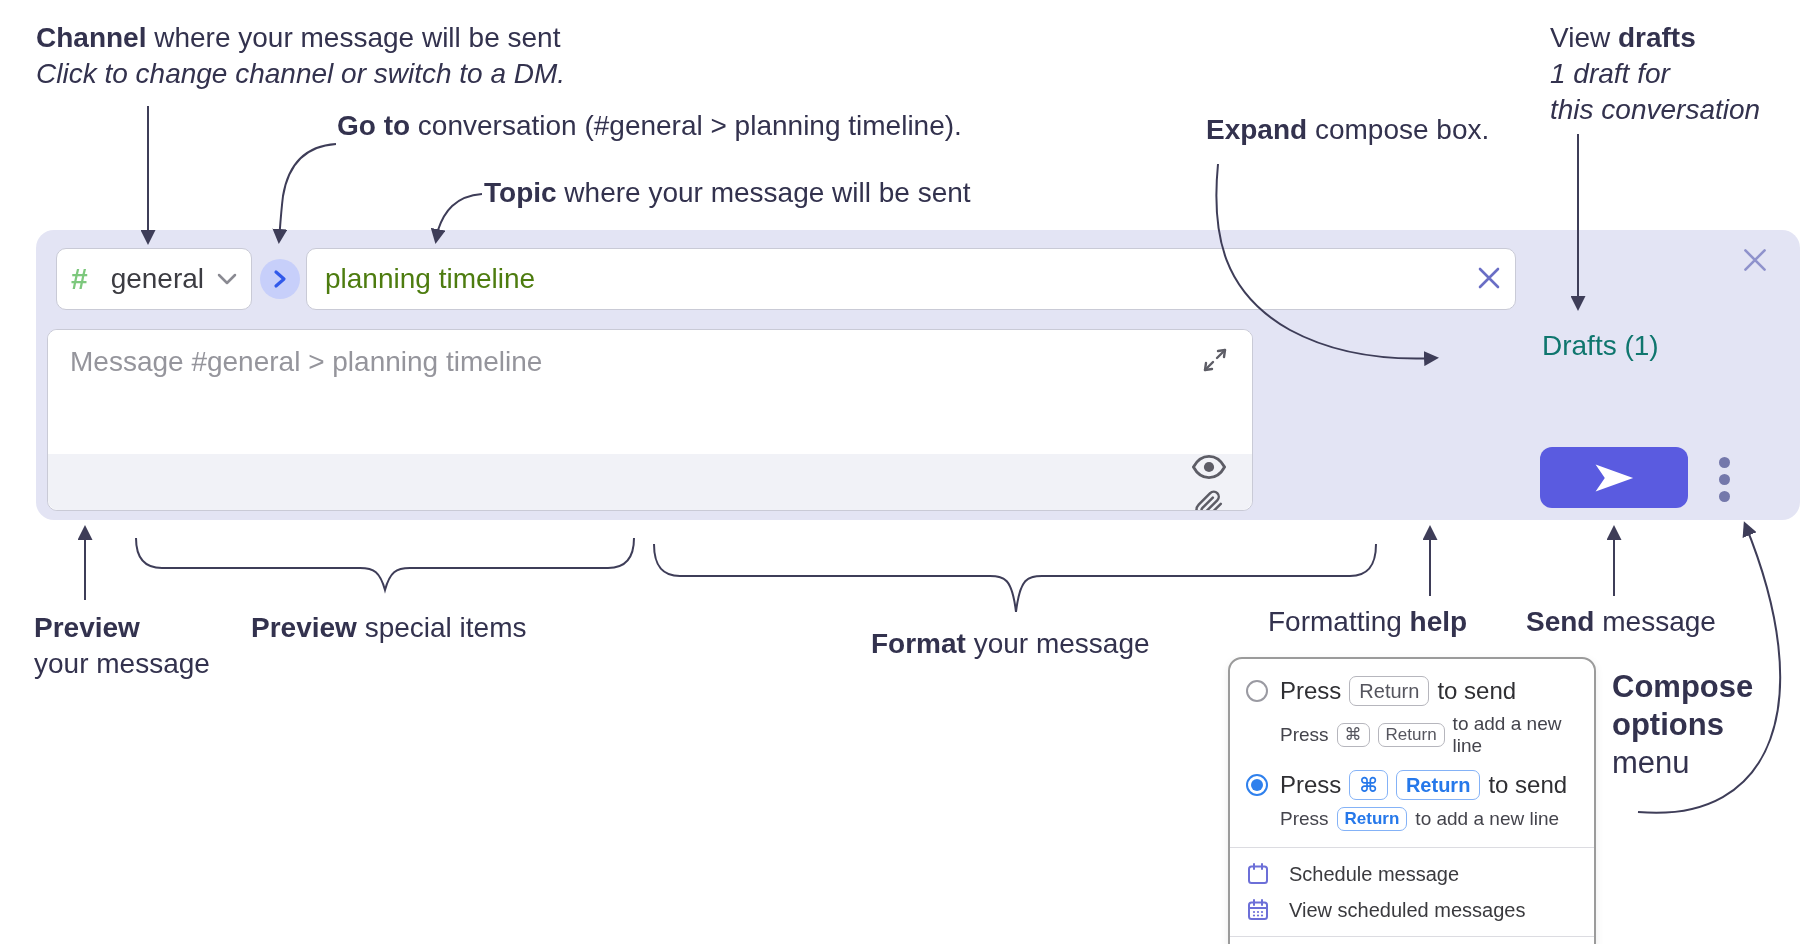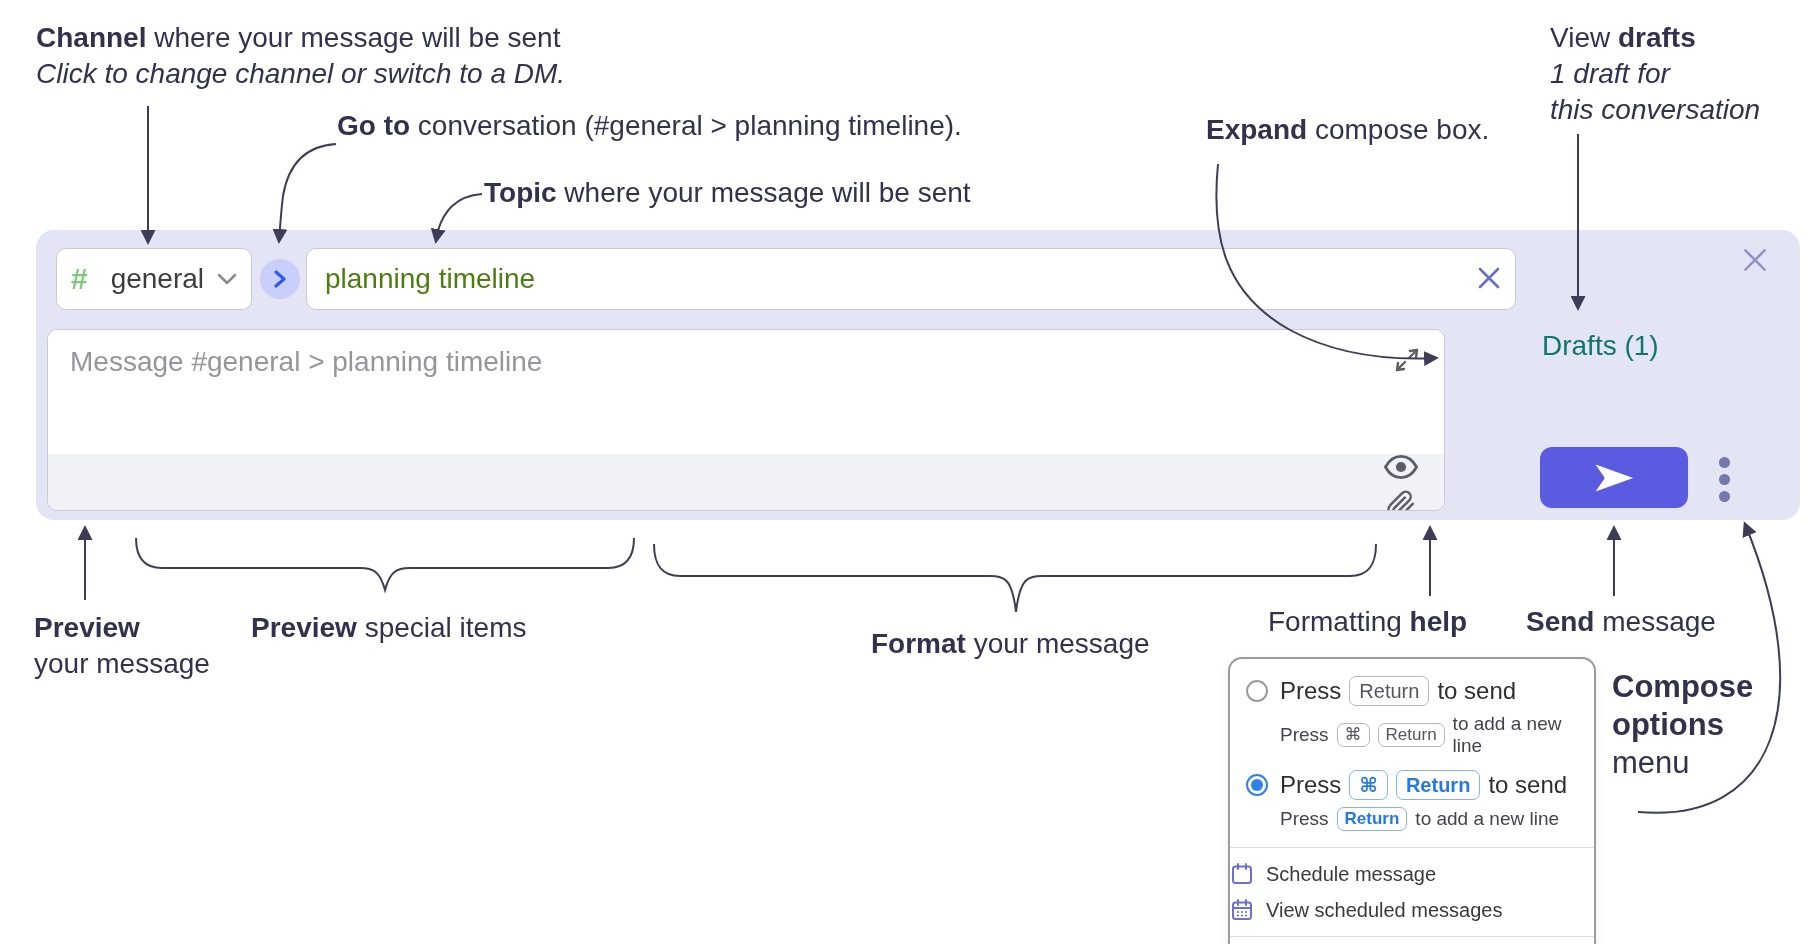--- a/index.html
+++ b/index.html
@@ -14,21 +14,21 @@
                border-radius:10px;display:flex;align-items:center;padding:0 14px;box-sizing:border-box;cursor:pointer;}
   .chan-hash{font-size:30px;font-weight:700;color:#7dc87d;margin-right:10px;}
   .chan-name{font-size:28px;color:#3c3c42;flex:1;}
   .go-btn{position:absolute;left:224px;top:29px;width:40px;height:40px;border-radius:50%;background:#c7cffa;
           display:flex;align-items:center;justify-content:center;border:none;}
   .topic-input{position:absolute;left:270px;top:18px;width:1210px;height:62px;background:#fff;border:1px solid #c9cad6;
                border-radius:10px;box-sizing:border-box;font-size:28px;color:#4d7c0f;padding:0 60px 0 18px;
                font-family:"Liberation Sans","DejaVu Sans",sans-serif;}
   .topic-clear{position:absolute;left:1436px;top:32px;width:34px;height:34px;background:none;border:none;padding:0;}
   .panel-close{position:absolute;right:28px;top:14px;width:34px;height:34px;background:none;border:none;padding:0;}
-  .msg-box{position:absolute;left:11px;top:99px;width:1398px;height:182px;background:#fff;border:1px solid #c9cad6;
+  .msg-box{position:absolute;left:11px;top:99px;width:1206px;height:182px;background:#fff;border:1px solid #c9cad6;
            border-radius:10px;box-sizing:border-box;overflow:hidden;}
   .msg-area{position:absolute;left:0;top:0;width:100%;height:126px;border:none;resize:none;outline:none;
             font-size:28px;color:#2b2b30;padding:16px 60px 0 22px;box-sizing:border-box;
             font-family:"Liberation Sans","DejaVu Sans",sans-serif;}
   .msg-area::placeholder{color:#95959c;opacity:1;}
   .expand-btn{position:absolute;right:20px;top:14px;width:34px;height:34px;background:none;border:none;padding:0;}
   .toolbar{position:absolute;left:0;bottom:0;width:100%;height:56px;background:#f1f2f7;display:flex;align-items:flex-end;
            padding:0 16px;box-sizing:border-box;gap:10px;border-radius:0 0 10px 10px;flex-direction:column;}
   .tb{width:54px;height:44px;display:flex;align-items:center;justify-content:center;background:none;border:none;
       color:#5d5d66;font-size:28px;padding:0;}
@@ -54,21 +54,21 @@
   .opt-sub{display:flex;align-items:center;gap:8px;padding:2px 16px 8px 50px;font-size:19px;color:#44444c;}
   .opt-text{font-size:24px;color:#2f2f33;display:flex;align-items:center;gap:8px;}
   .radio{width:22px;height:22px;border:2px solid #9a9aa2;border-radius:50%;box-sizing:border-box;flex:none;}
   .radio.sel{border-color:#2f80ed;position:relative;}
   .radio.sel::after{content:"";position:absolute;left:3px;top:3px;width:12px;height:12px;border-radius:50%;background:#2f80ed;}
   .kbd{display:inline-block;border:1.5px solid #b6b6bd;border-radius:7px;background:#fff;color:#55555e;
        font-size:20px;padding:1px 9px;line-height:26px;}
   .kbd.small{font-size:17px;padding:0 7px;line-height:22px;}
   .kbd.blue{border-color:#84b2f7;color:#2678ea;font-weight:700;}
   .pop-div{height:1px;background:#dcdce1;margin:8px 0;}
-  .mi{display:flex;align-items:center;gap:12px;padding:6px 0;font-size:20px;color:#3a3a3e;cursor:pointer;}
+  .mi{display:flex;align-items:center;gap:19px;padding:6px 16px;font-size:20px;color:#3a3a3e;cursor:pointer;}
   .mi svg{flex:none;}
   .arrows{position:absolute;left:0;top:0;width:1814px;height:944px;pointer-events:none;}
 </style>
 </head>
 <body>
 
 <div class="canvas">
 
   <div class="note" style="left:36px;top:20px;">
     <div><b>Channel</b><span> where your message will be sent</span></div>

